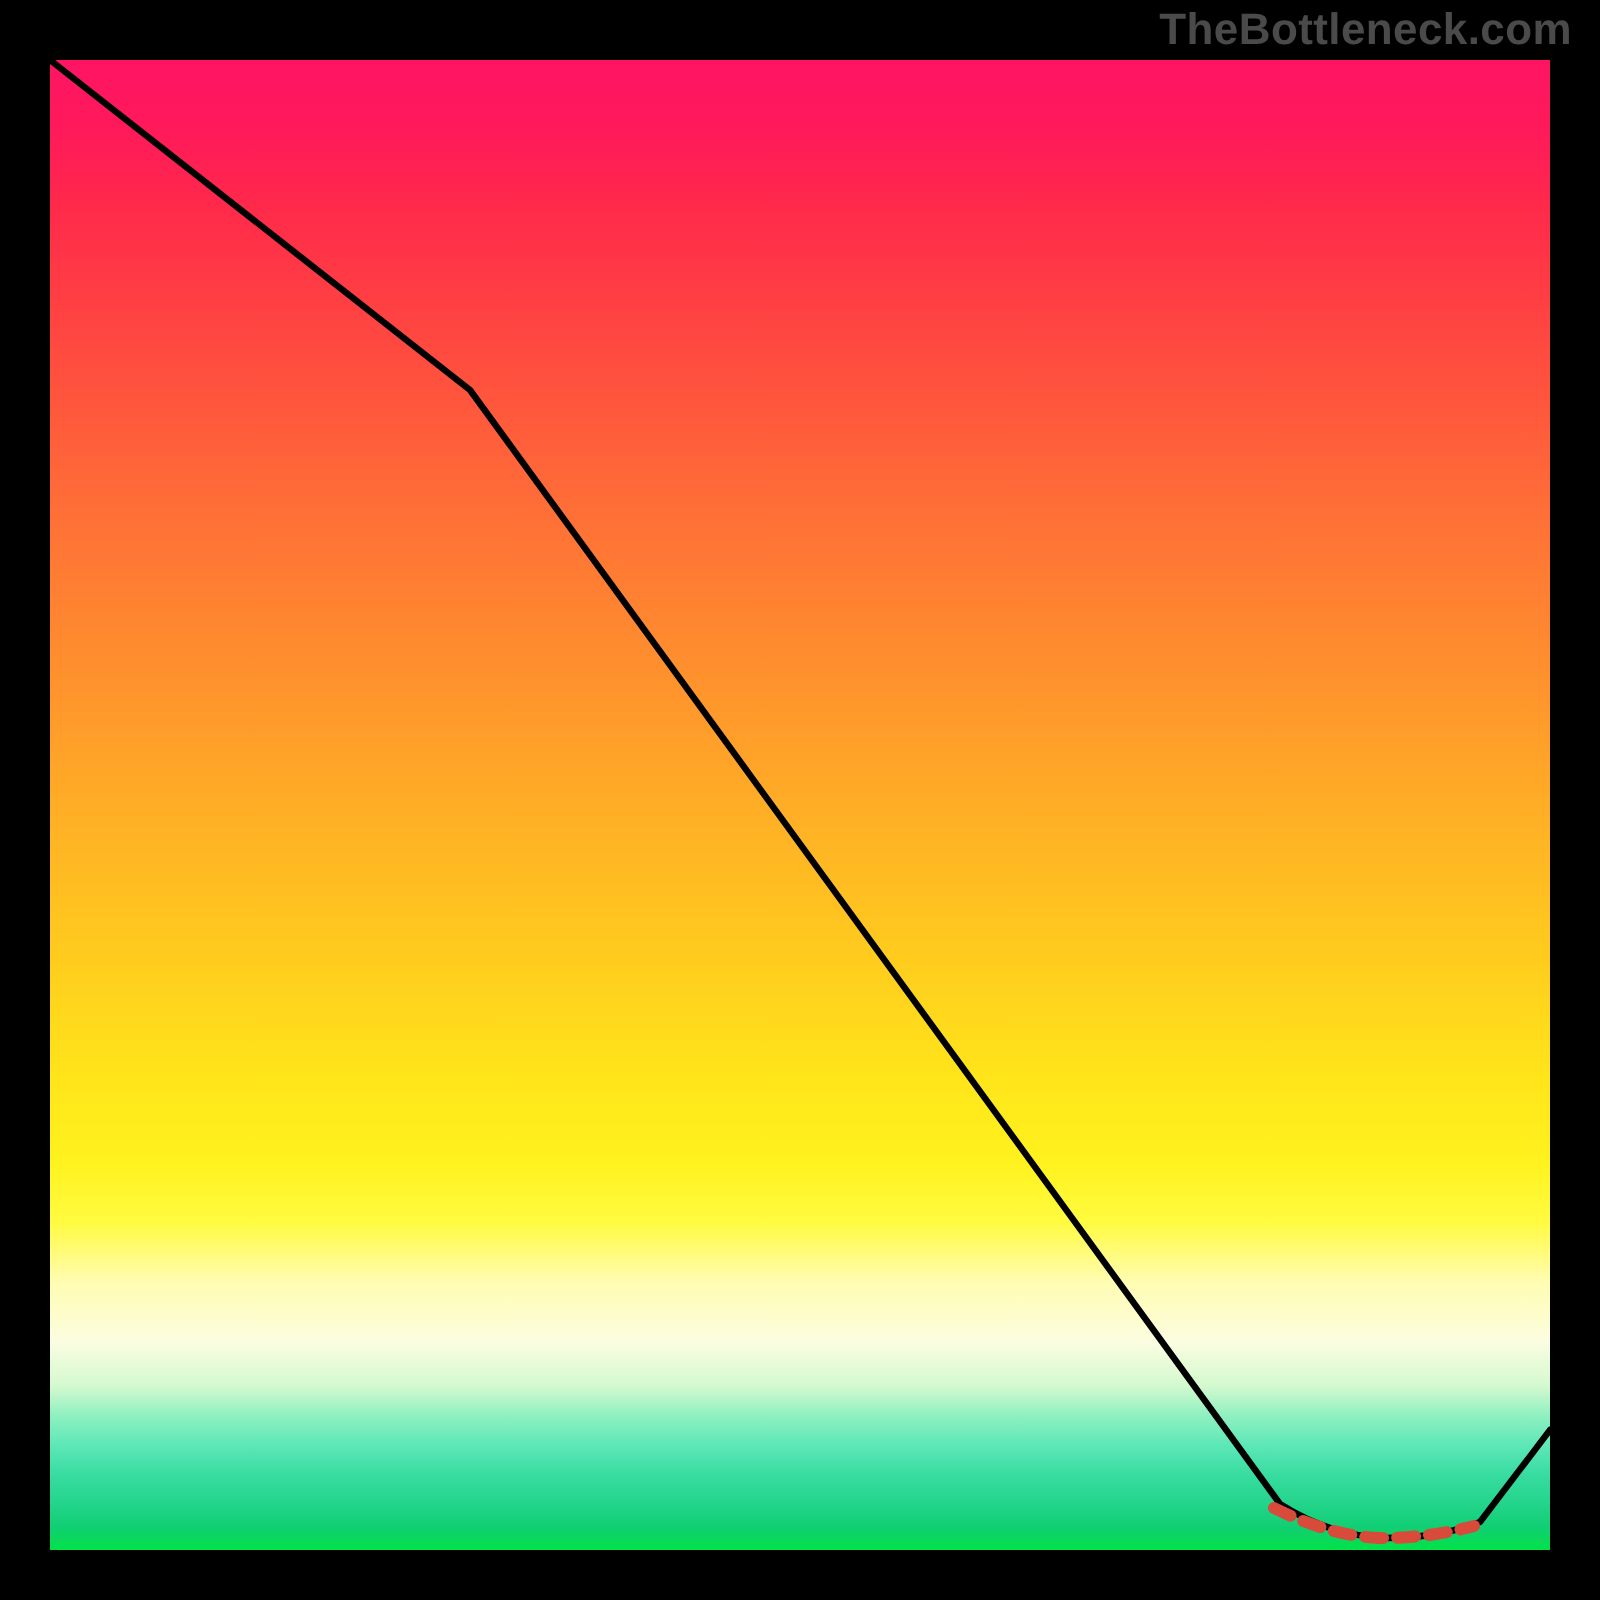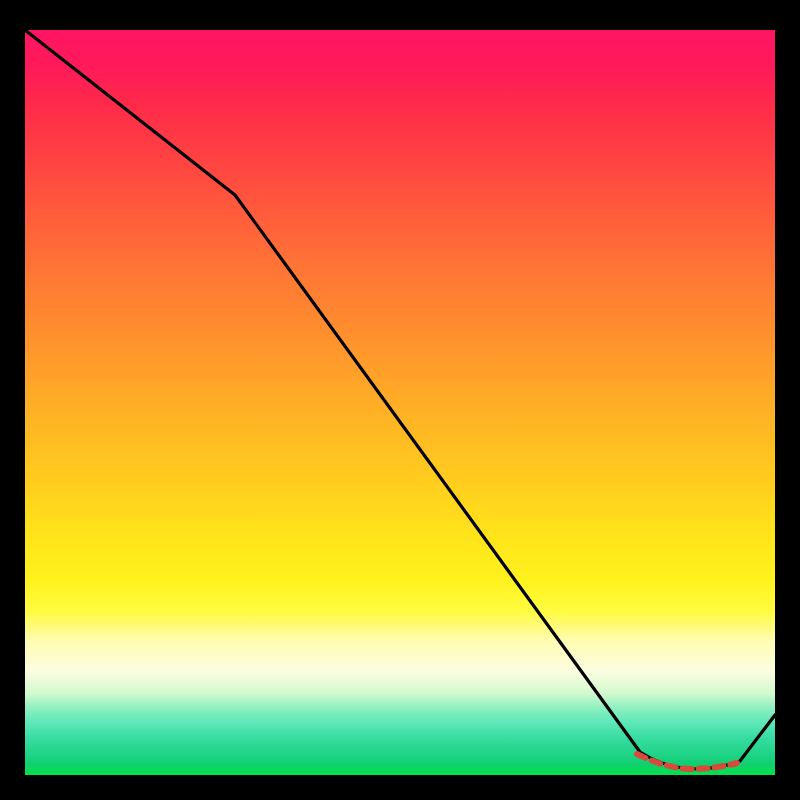--- a/index.html
+++ b/index.html
@@ -70,20 +70,21 @@
     inset: 0;
     width: 100%;
     height: 100%;
   }
 </style>
 </head>
 <body>
 
 <div class="wrap">
 
+  <div class="watermark">TheBottleneck.com</div>
 
   <div class="plot">
     <div class="gradient"></div>
 
     <svg class="curve" viewBox="0 0 750 745" preserveAspectRatio="none">
 
       <path d="M 0 0
                L 210 165
                L 615 722
                Q 640 738 668 739

